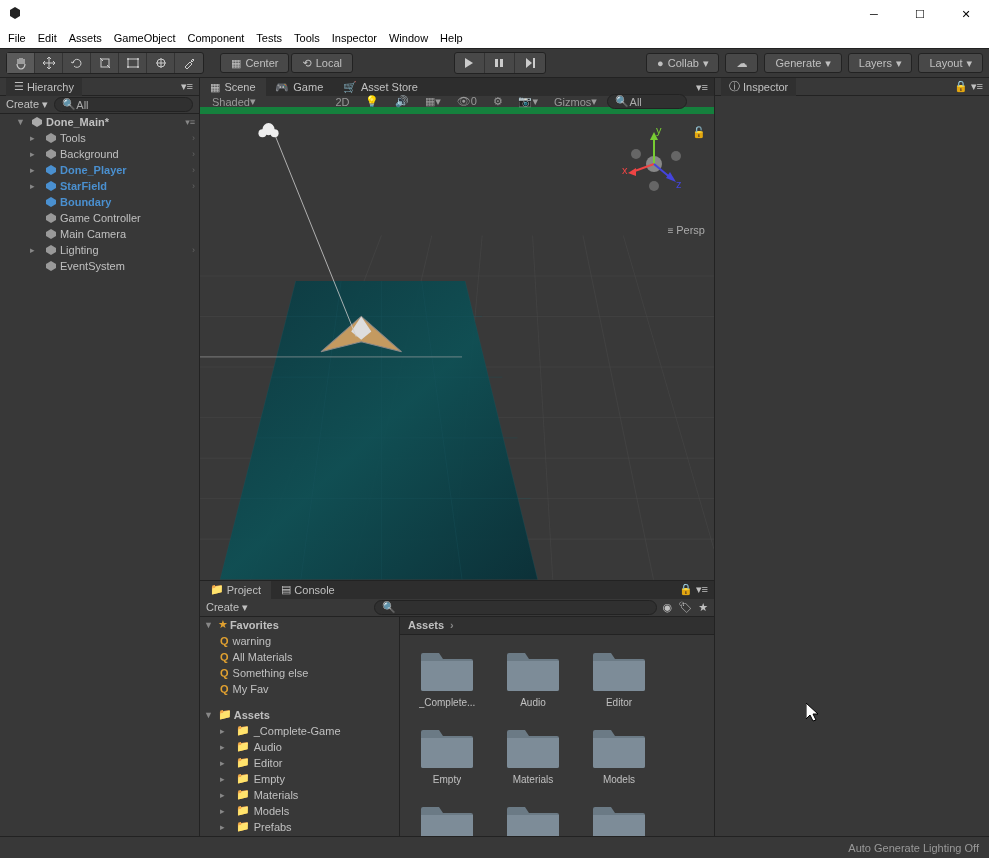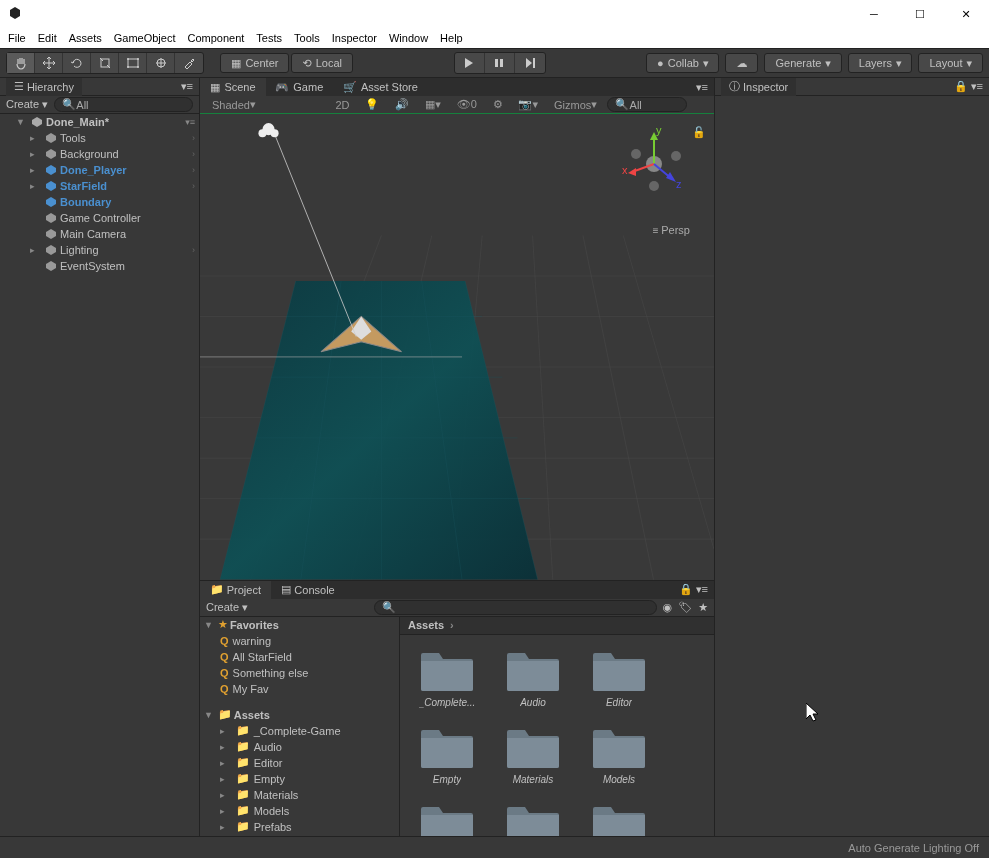--- a/index.html
+++ b/index.html
@@ -32,40 +32,40 @@
 .tree-toggle { width: 12px; font-size: 9px; color: #888; }
 .tree-icon { width: 14px; height: 14px; display: flex; align-items: center; justify-content: center; }
 .tree-label { color: #c0c0c0; }
 .tree-label.blue { color: #4a90d0; font-weight: bold; }
 .indent-1 { padding-left: 16px; }
 .indent-2 { padding-left: 30px; }
 .center-col { flex: 1; display: flex; flex-direction: column; }
 .scene-tabs { height: 18px; background: #2d2d2d; display: flex; align-items: center; }
 .scene-tab { height: 18px; padding: 0 10px; display: flex; align-items: center; gap: 4px; cursor: pointer; }
 .scene-tab.active { background: #383838; }
-.scene-toolbar { height: 18px; background: #383838; display: flex; align-items: center; padding: 0 6px; gap: 4px; border-bottom: 1px solid #15803d; font-size: 10px; }
+.scene-toolbar { height: 18px; background: #383838; display: flex; align-items: center; padding: 0 6px; gap: 4px; border-bottom: 7px solid #15803d; font-size: 10px; }
 .scene-tool-btn { height: 16px; padding: 0 6px; display: flex; align-items: center; cursor: pointer; color: #999; }
 .scene-view { flex: 1; background: #393939; position: relative; overflow: hidden; }
 .gizmo { position: absolute; top: 10px; right: 20px; width: 80px; height: 80px; }
-.persp-label { position: absolute; top: 110px; right: 24px; color: #aaa; font-size: 10px; }
+.persp-label { position: absolute; top: 110px; right: 9px; color: #aaa; font-size: 10px; }
 .bottom-panel { height: 280px; display: flex; flex-direction: column; border-top: 1px solid #222; }
 .project-tabs { height: 18px; background: #2d2d2d; display: flex; align-items: center; }
 .project-tab { height: 18px; padding: 0 10px; display: flex; align-items: center; cursor: pointer; gap: 3px; }
 .project-tab.active { background: #383838; }
 .project-content { flex: 1; display: flex; overflow: hidden; }
 .project-sidebar { width: 200px; background: #383838; border-right: 1px solid #222; overflow: auto; }
 .fav-header { height: 16px; display: flex; align-items: center; padding: 0 4px; gap: 2px; background: #383838; }
 .fav-item { height: 16px; display: flex; align-items: center; padding-left: 20px; gap: 4px; cursor: pointer; }
 .fav-item .qicon { color: #e0a030; font-weight: bold; }
 .project-main { flex: 1; background: #383838; display: flex; flex-direction: column; }
 .breadcrumb { height: 18px; background: #303030; display: flex; align-items: center; padding: 0 8px; gap: 6px; border-bottom: 1px solid #222; font-weight: bold; }
 .assets-grid { flex: 1; padding: 12px; display: flex; flex-wrap: wrap; gap: 16px; align-content: flex-start; overflow: auto; }
 .asset-item { width: 70px; display: flex; flex-direction: column; align-items: center; gap: 4px; cursor: pointer; }
 .folder-icon { width: 56px; height: 46px; }
-.asset-label { font-size: 10px; text-align: center; max-width: 70px; white-space: nowrap; overflow: hidden; text-overflow: ellipsis; font-style: italic; }
+.asset-label { font-size: 10px; text-align: center; max-width: 70px; white-space: nowrap; overflow: hidden; text-overflow: ellipsis; }
 .right-col { width: 275px; background: #383838; border-left: 1px solid #222; display: flex; flex-direction: column; }
 .statusbar { height: 22px; background: #383838; border-top: 1px solid #222; display: flex; align-items: center; justify-content: flex-end; padding: 0 10px; color: #999; }
 .search-field { background: #303030; border: 1px solid #222; border-radius: 10px; height: 15px; padding: 0 8px; color: #aaa; flex: 1; display: flex; align-items: center; font-size: 10px; }
 </style>
 </head>
 <body>
 
 <div class="titlebar">
   <div class="titlebar-left">
     <span>
@@ -455,21 +455,21 @@
               <span style="color:#e0a030">★</span>
               <span style="font-weight:bold">Favorites</span>
             </div>
           <div id="fav-items">
               <div class="fav-item">
                 <span class="qicon">Q</span>
                 <span>warning</span>
               </div>
               <div class="fav-item">
                 <span class="qicon">Q</span>
-                <span>All StarField</span>
+                <span>All Materials</span>
               </div>
               <div class="fav-item">
                 <span class="qicon">Q</span>
                 <span>Something else</span>
               </div>
               <div class="fav-item">
                 <span class="qicon">Q</span>
                 <span>My Fav</span>
               </div>
             </div>

